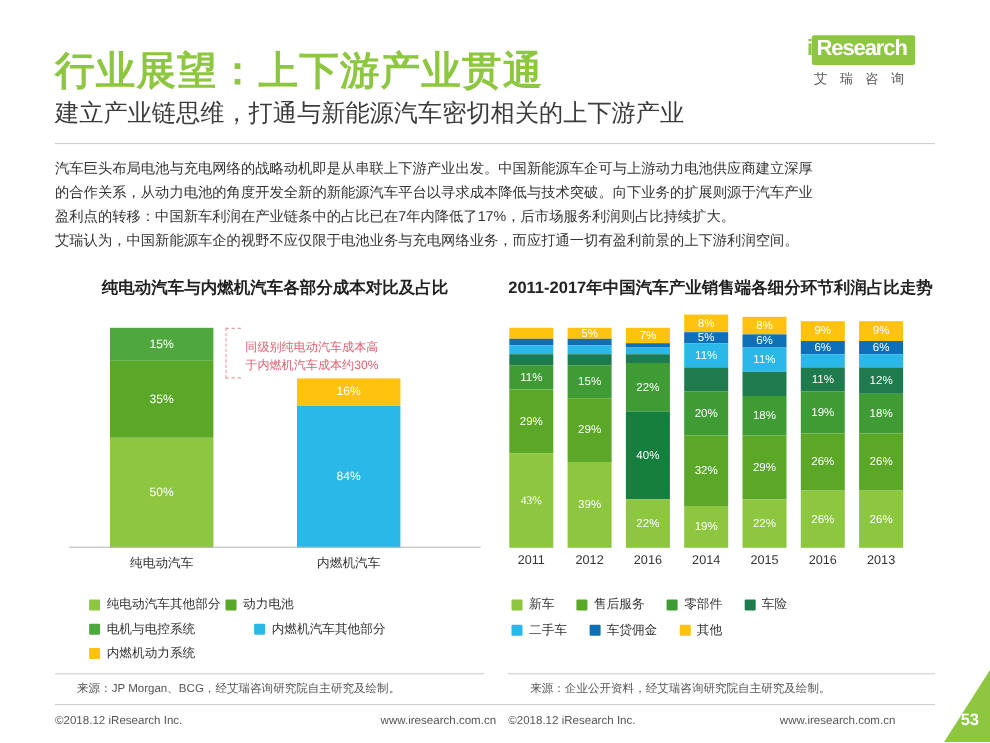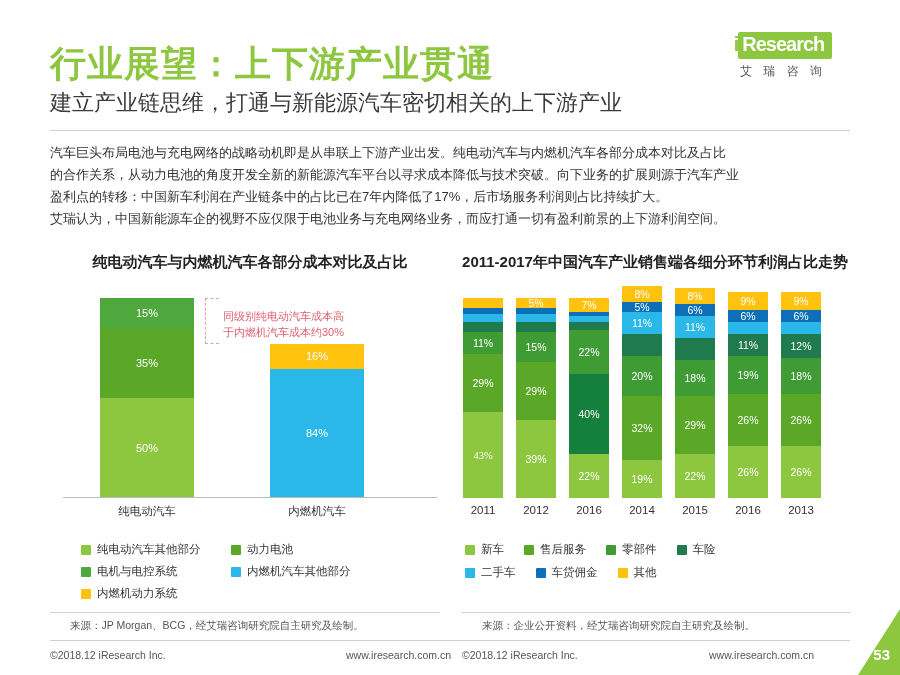--- a/index.html
+++ b/index.html
@@ -122,21 +122,21 @@
       <span>i</span><span class="logo-box"><span class="logo-research">Research</span></span>
     </div>
     <div class="logo-sub">艾 瑞 咨 询</div>
   </div>
 
   <div class="title-main">行业展望：上下游产业贯通</div>
   <div class="title-sub">建立产业链思维，打通与新能源汽车密切相关的上下游产业</div>
   <div class="title-rule"></div>
 
   <div class="body-text">
-    <p>汽车巨头布局电池与充电网络的战略动机即是从串联上下游产业出发。纯电动汽车与内燃机汽车各部分成本对比及占比</p>
+    <p>汽车巨头布局电池与充电网络的战略动机即是从串联上下游产业出发。中国新能源车企可与上游动力电池供应商建立深厚</p>
     <p>的合作关系，从动力电池的角度开发全新的新能源汽车平台以寻求成本降低与技术突破。向下业务的扩展则源于汽车产业</p>
     <p>盈利点的转移：中国新车利润在产业链条中的占比已在7年内降低了17%，后市场服务利润则占比持续扩大。</p>
     <p>艾瑞认为，中国新能源车企的视野不应仅限于电池业务与充电网络业务，而应打通一切有盈利前景的上下游利润空间。</p>
   </div>
 
   <div class="panel-left">
     <div class="chart-title">纯电动汽车与内燃机汽车各部分成本对比及占比</div>
 
     <div class="left-plot">
 
@@ -157,21 +157,21 @@
       <div class="axis-line"></div>
     </div>
 
     <div class="x-labels">
       <div class="x-lab" style="left:32px;">纯电动汽车</div>
       <div class="x-lab" style="left:202px;">内燃机汽车</div>
     </div>
 
     <div class="legend" id="left-legend">
         <div class="legend-row">
-          <div class="legend-item" style="width: 150px;">
+          <div class="legend-item" style="width: 124px;">
             <span class="swatch" style="background: rgb(141, 198, 63);"></span>
             <span>纯电动汽车其他部分</span>
           </div>
           <div class="legend-item" style="width: auto;">
             <span class="swatch" style="background: rgb(91, 168, 41);"></span>
             <span>动力电池</span>
           </div>
         </div>
         <div class="legend-row">
           <div class="legend-item" style="width: 150px;">

